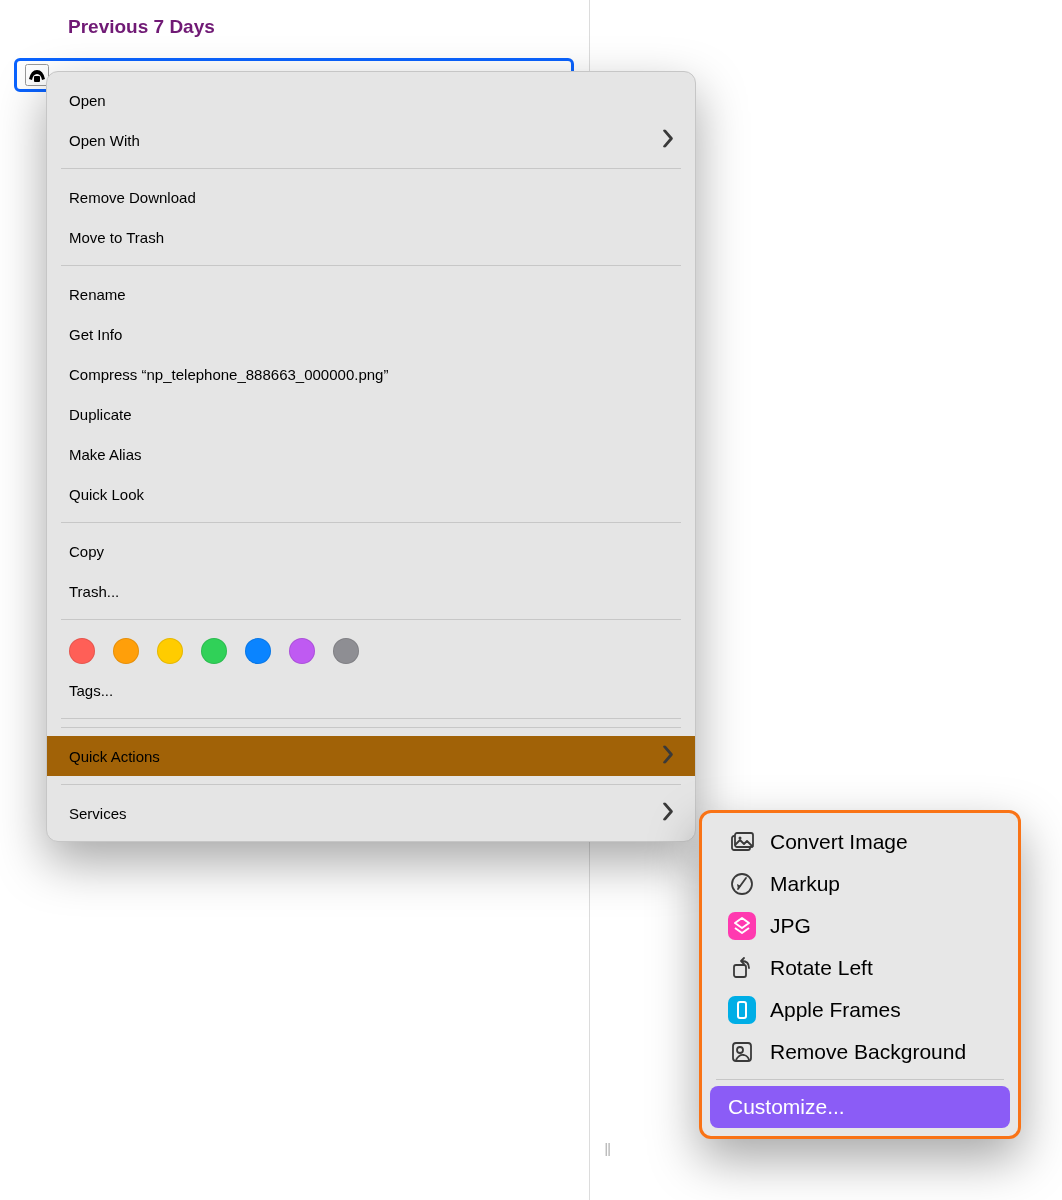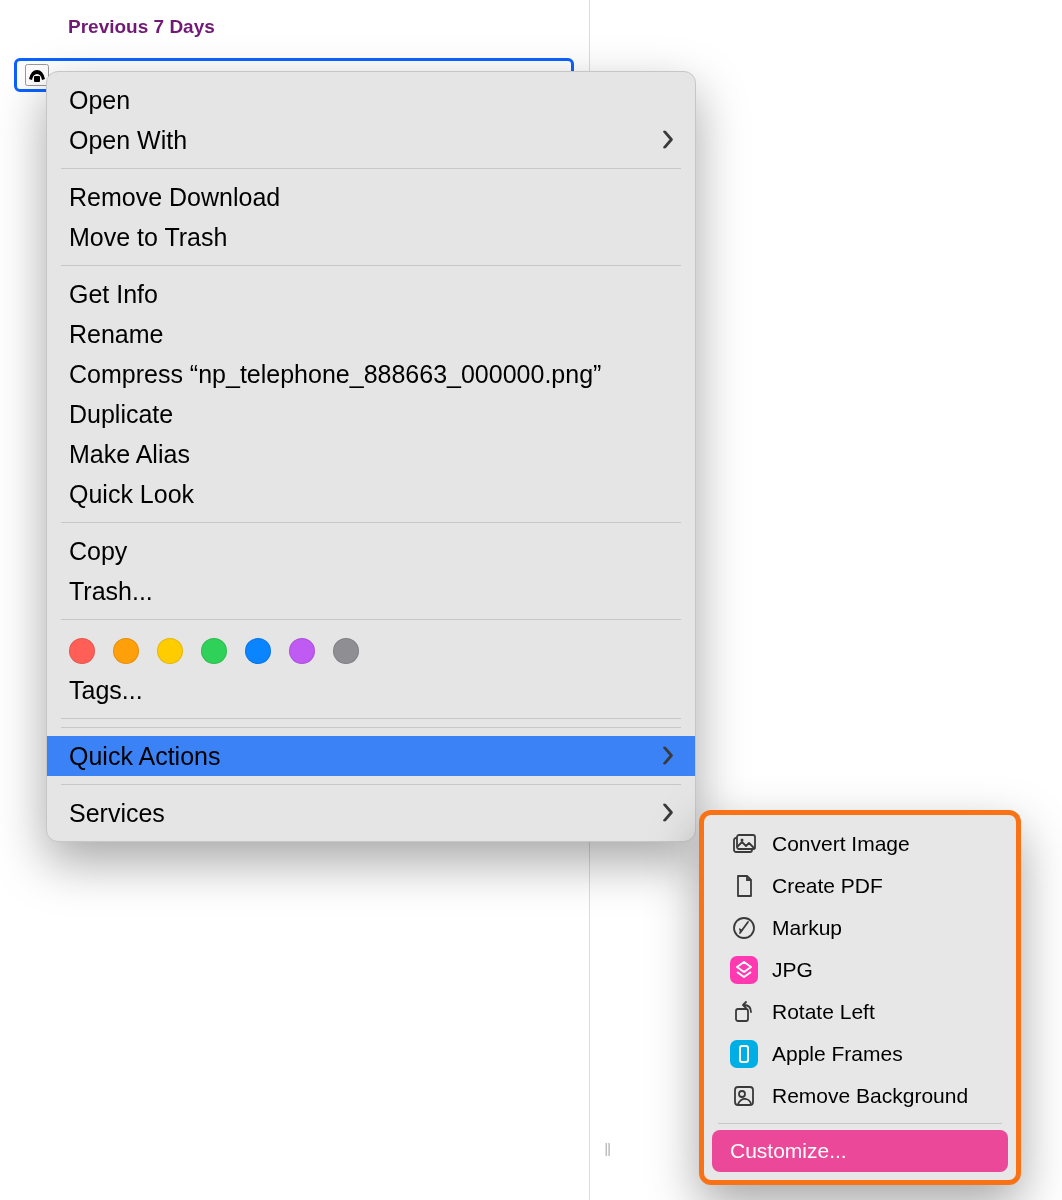--- a/index.html
+++ b/index.html
@@ -62,26 +62,26 @@
     border: 1px solid #c6c6c6;
     border-radius: 12px;
     box-shadow: 0 20px 50px rgba(0,0,0,0.35);
     padding: 8px 0;
   }
   .menu-item {
     height: 40px;
     display: flex;
     align-items: center;
     padding: 0 22px;
-    font-size: 25px;
+    font-size: 15px;
     color: #000;
     position: relative;
   }
   .menu-item.hovered {
-    background: #3b82f6;
+    background: #a16207;
   }
   .menu-arrow {
     position: absolute;
     right: 20px;
     top: 50%;
     transform: translateY(-50%);
     color: #3a3a3a;
   }
   .menu-arrow svg { width: 14px; height: 18px; }
   .menu-sep {
@@ -109,38 +109,38 @@
     box-shadow: inset 0 0 0 1px rgba(0,0,0,0.1);
   }
 
   
   .submenu {
     position: absolute;
     left: 699px;
     top: 810px;
     width: 322px;
     background: #e7e7e7;
-    border: 5px solid #f97316;
+    border: 3px solid #f97316;
     border-radius: 12px;
     box-shadow: 0 20px 50px rgba(0,0,0,0.35);
     padding: 8px 0;
   }
   .sub-item {
     height: 42px;
     display: flex;
     align-items: center;
     padding: 0 18px;
     font-size: 21px;
     color: #000;
     gap: 14px;
     margin: 0 8px;
     border-radius: 8px;
   }
   .sub-item.highlight {
-    background: #ec4899;
+    background: #8b5cf6;
     color: #fff;
   }
   .sub-icon {
     width: 28px;
     height: 28px;
     display: flex;
     align-items: center;
     justify-content: center;
     flex-shrink: 0;
   }
@@ -198,24 +198,24 @@
   </div>
   <div class="menu-sep"></div>
   <div class="menu-item">
     <span>Remove Download</span>
   </div>
   <div class="menu-item">
     <span>Move to Trash</span>
   </div>
   <div class="menu-sep"></div>
   <div class="menu-item">
+    <span>Rename</span>
+  </div>
+  <div class="menu-item">
     <span>Get Info</span>
-  </div>
-  <div class="menu-item">
-    <span>Rename</span>
   </div>
   <div class="menu-item">
     <span>Compress “np_telephone_888663_000000.png”</span>
   </div>
   <div class="menu-item">
     <span>Duplicate</span>
   </div>
   <div class="menu-item">
     <span>Make Alias</span>
   </div>
@@ -272,29 +272,20 @@
         <rect x="6" y="4" width="18" height="14" rx="2" fill="#e7e7e7"></rect>
         <circle cx="11" cy="9" r="1.5" fill="#3a3a3a" stroke="none"></circle>
         <path d="M6 16 L11 11 L15 15 L18 12 L24 18" stroke-linejoin="round"></path>
       </svg>
     </span>
     <span>Convert Image</span>
   </div>
   <div class="sub-item">
     <span class="sub-icon">
       <svg viewBox="0 0 26 26" fill="none" stroke="#3a3a3a" stroke-width="1.8">
-        <path d="M7 3 H16 L20 7 V23 H7 Z" stroke-linejoin="round"></path>
-        <path d="M16 3 V7 H20"></path>
-      </svg>
-    </span>
-    <span>Create PDF</span>
-  </div>
-  <div class="sub-item">
-    <span class="sub-icon">
-      <svg viewBox="0 0 26 26" fill="none" stroke="#3a3a3a" stroke-width="1.8">
         <circle cx="13" cy="13" r="10"></circle>
         <path d="M9 18 L17 7" stroke-linecap="round"></path>
         <path d="M9 18 L8 13 L12 15 Z" fill="#3a3a3a" stroke="none"></path>
       </svg>
     </span>
     <span>Markup</span>
   </div>
   <div class="sub-item">
     <span class="sub-icon">
       <span class="rounded-badge" style="background:#ff3ab0;">

